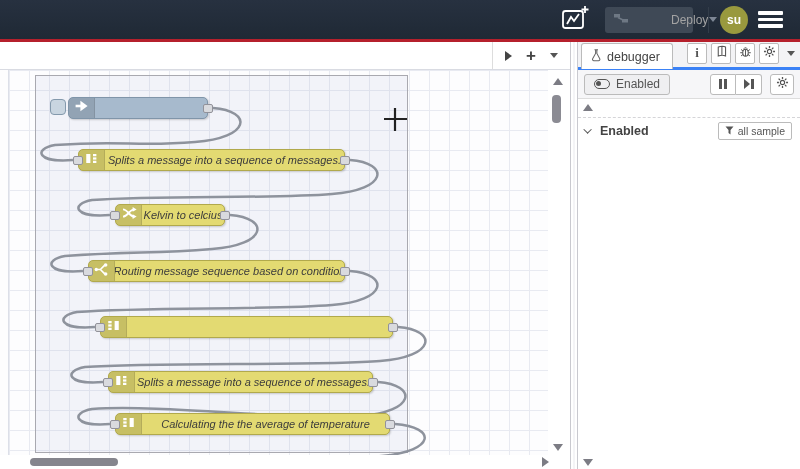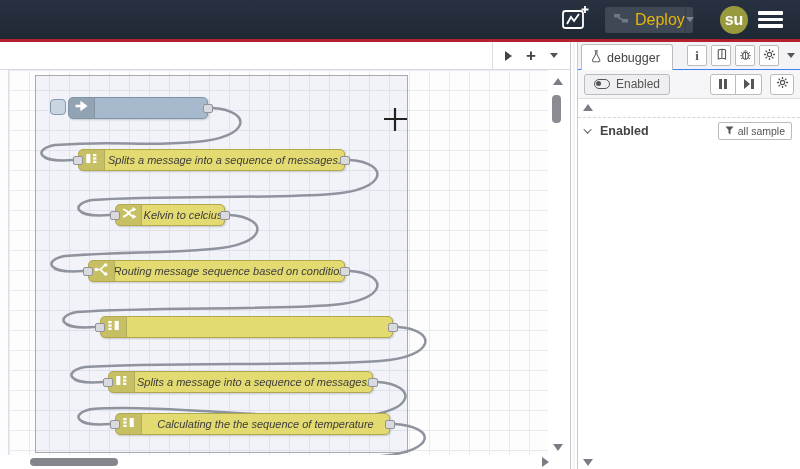--- a/index.html
+++ b/index.html
@@ -5,24 +5,24 @@
   * { margin:0; padding:0; box-sizing:border-box; }
   html,body { width:800px; height:469px; font-family:"Liberation Sans", sans-serif; background:#fff; overflow:hidden; }
 
   
   .header { position:relative; height:39px; background:linear-gradient(#273140,#1f2935); display:flex; align-items:center; justify-content:flex-end; }
   .red-line { height:3px; background:#b5202c; }
   .hbtn { display:flex; align-items:center; justify-content:center; cursor:pointer; }
   .ai-btn { width:34px; height:28px; margin-right:13px; }
   .deploy { height:26px; width:88px; background:#3f4956; border-radius:3px; display:flex; align-items:center; margin-right:27px; }
   .deploy .dicon { margin:0 6px 0 8px; }
-  .deploy .dlabel { color:#eab308; font-size:16px; flex:1; }
+  .deploy .dlabel { color:#a3a3a3; font-size:12px; flex:1;margin-left:36px; }
   .deploy .dcaret { width:20px; height:100%; display:flex; align-items:center; justify-content:center; border-left:1px solid #333d4a; }
   .caret-down { width:0; height:0; border-left:4px solid transparent; border-right:4px solid transparent; border-top:5px solid #7d8694; }
-  .avatar { width:28px; height:28px; border-radius:50%; background:#99993e; color:#fff; font-size:16px; font-weight:bold; display:flex; align-items:center; justify-content:center; margin-right:10px; }
+  .avatar { width:28px; height:28px; border-radius:50%; background:#99993e; color:#fff; font-size:12px; font-weight:bold; display:flex; align-items:center; justify-content:center; margin-right:10px; }
   .burger { width:25px; margin-right:17px; display:flex; flex-direction:column; gap:3px; cursor:pointer; }
   .burger div { height:3.5px; background:#fff; border-radius:1px; }
 
   
   .workspace { display:flex; height:427px; }
   .canvas-col { width:570px; display:flex; flex-direction:column; position:relative; }
 
   .flow-tabbar { height:28px; background:#fff; border-bottom:1px solid #d9dbe2; display:flex; align-items:center; justify-content:flex-end; }
   .ft-group { display:flex; align-items:center; gap:14px; padding:0 12px 0 12px; border-left:1px solid #ddd; height:100%; }
   .play-right { width:0; height:0; border-top:5px solid transparent; border-bottom:5px solid transparent; border-left:7px solid #444; }
@@ -48,21 +48,21 @@
   .tri-down { width:0; height:0; border-left:5px solid transparent; border-right:5px solid transparent; border-top:7px solid #7c7c84; position:absolute; left:5px; }
   .v-thumb { position:absolute; left:4px; width:9px; border-radius:4px; background:#8b8b93; }
   .hscroll { position:relative; height:14px; background:#fff; }
   .h-thumb { position:absolute; left:30px; top:3px; width:88px; height:8px; border-radius:4px; background:#85858d; }
   .tri-right { width:0; height:0; border-top:5px solid transparent; border-bottom:5px solid transparent; border-left:7px solid #7c7c84; position:absolute; }
 
   .splitter { width:8px; background:#f4f4f6; border-left:1px solid #c9c9cf; border-right:1px solid #c9c9cf; box-shadow:inset -2px 0 0 #fff, inset 2px 0 0 #fff; cursor:col-resize; }
 
   
   .sidebar { width:222px; display:flex; flex-direction:column; background:#fff; position:relative; }
-  .side-tabbar { height:28px; background:#f3f3f5; border-bottom:1px solid #3b82f6; display:flex; align-items:flex-end; }
+  .side-tabbar { height:28px; background:#f3f3f5; border-bottom:3px solid #3b82f6; display:flex; }
   .side-tab { height:26px; margin-left:3px; background:#fff; border:1px solid #bbb; border-bottom:none; border-radius:3px 3px 0 0; display:flex; align-items:center; gap:5px; padding:0 12px 0 8px; font-size:12.5px; color:#444; position:relative; top:1px; cursor:pointer; }
   .tb-btns { margin-left:auto; display:flex; align-items:center; gap:4px; padding-right:5px; padding-bottom:3px; }
   .sq-btn { width:20px; height:21px; background:#fff; border:1px solid #bbb; border-radius:2px; display:flex; align-items:center; justify-content:center; cursor:pointer; color:#555; }
   .info-i { font-family:"Liberation Serif", serif; font-weight:bold; font-size:13px; color:#555; }
 
   .side-toolbar { height:29px; background:#f6f6f8; border-bottom:1px solid #ddd; display:flex; align-items:center; padding:0 6px; }
   .enabled-btn { display:flex; align-items:center; gap:6px; border:1px solid #bbb; border-radius:3px; background:#efeff1; height:21px; padding:0 9px; font-size:12px; color:#555; cursor:pointer; }
   .toggle-ic { width:16px; height:10px; border:1.5px solid #555; border-radius:5px; position:relative; }
   .toggle-ic::before { content:""; position:absolute; left:1px; top:1px; width:5px; height:5px; border-radius:50%; background:#555; }
   .dbg-btns { margin-left:auto; display:flex; align-items:center; }
@@ -219,21 +219,21 @@
           </div>
           <div class="node" style="left: 115px; top: 343px; width: 275px; background: rgb(227, 218, 114); border-color: rgb(177, 169, 76);">
             <div class="n-iconbox">
               <span><svg width="15" height="15" viewBox="0 0 20 20">
                   <rect x="3" y="4" width="4.5" height="3" fill="#fff"></rect>
                   <rect x="3" y="8.5" width="4.5" height="3" fill="#fff"></rect>
                   <rect x="3" y="13" width="4.5" height="3" fill="#fff"></rect>
                   <rect x="11.5" y="4" width="5.5" height="12" fill="#fff"></rect>
                 </svg></span>
             </div>
-            <span class="n-label">Calculating the the sequence of temperature</span>
+            <span class="n-label">Calculating the the average of temperature</span>
             <div class="port in" style="background: rgb(217, 218, 222); border-color: rgb(146, 146, 154);"></div>
             <div class="port out" style="background: rgb(217, 218, 222); border-color: rgb(146, 146, 154);"></div>
           </div>
         </div>
 
       <div class="vscroll">
         <span class="tri-up" style="top:8px"></span>
         <span class="v-thumb" style="top:25px;height:28px"></span>
         <span class="tri-down" style="bottom:4px"></span>
       </div>

